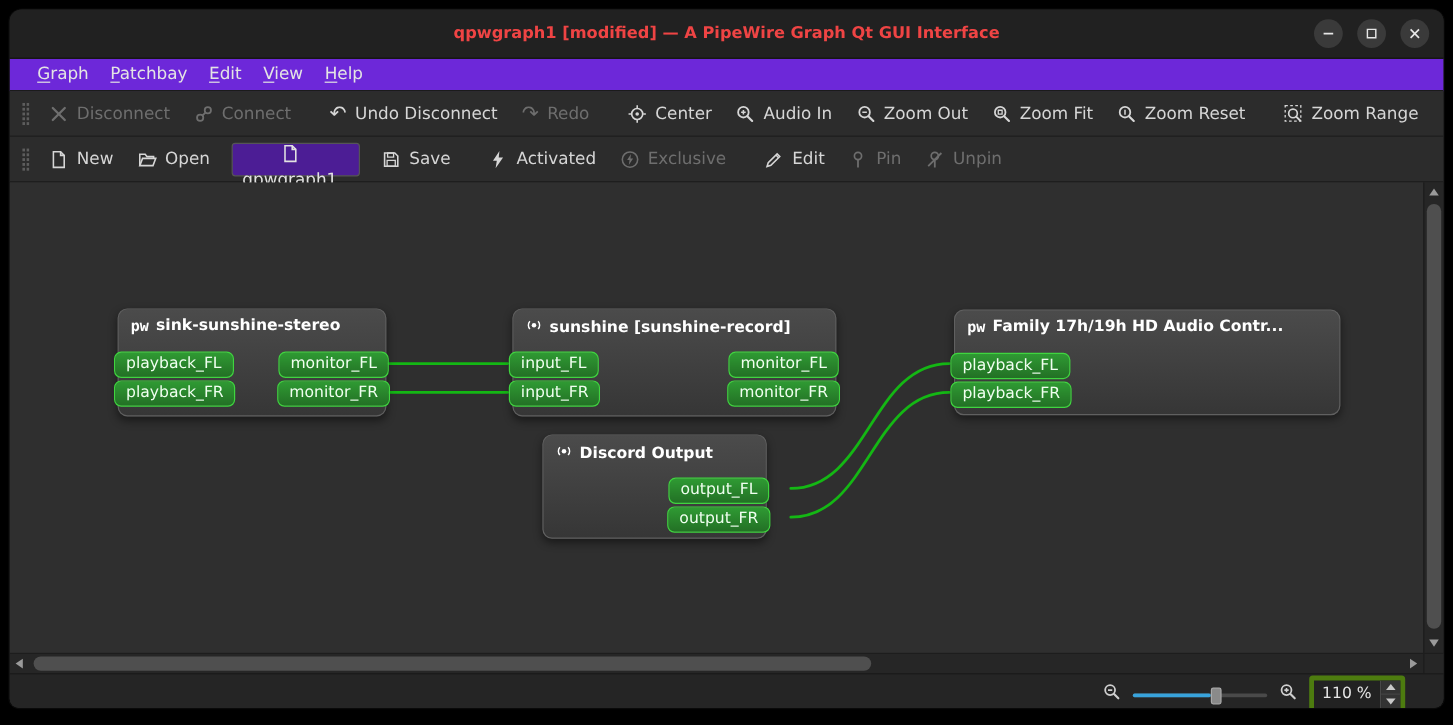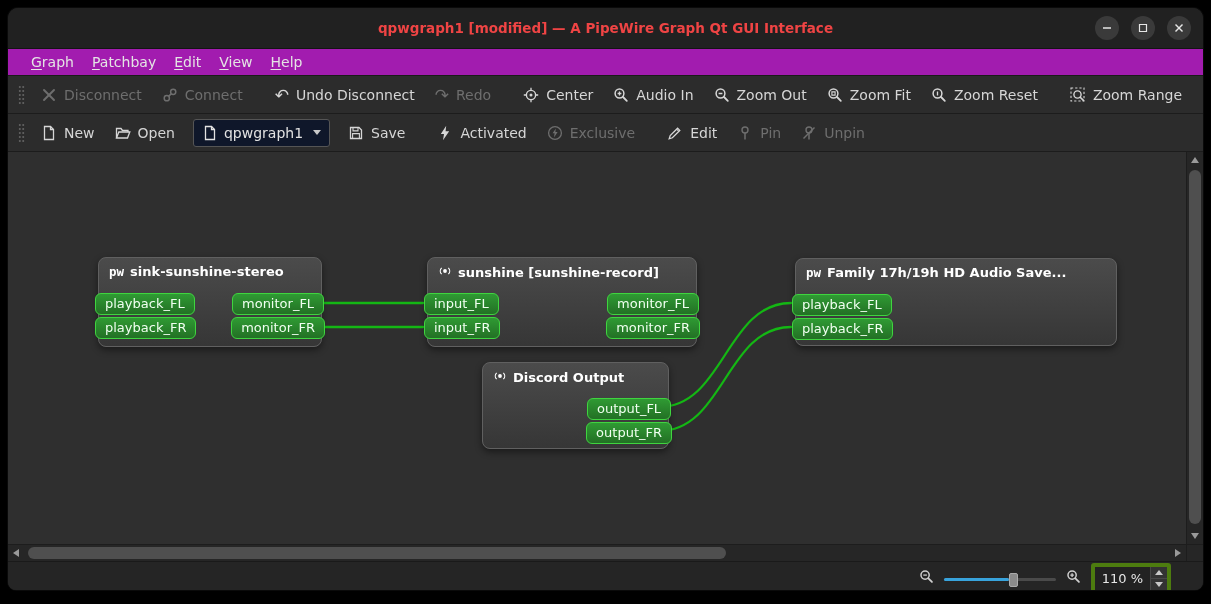--- a/index.html
+++ b/index.html
@@ -7,35 +7,35 @@
   .window{position:absolute;left:8px;top:8px;width:1195px;height:582px;background:#272727;
     border-radius:10px 10px 8px 8px;overflow:hidden;box-shadow:0 0 0 1px #0a0a0a;}
 
   
   .titlebar{height:40px;background:#212121;position:relative;display:flex;align-items:center;border-bottom:1px solid #141414;}
   .title{position:absolute;left:0;right:0;text-align:center;color:#ef4444;font-size:13.5px;font-weight:bold;pointer-events:none;}
   .win-controls{position:absolute;right:12px;top:0;height:100%;display:flex;align-items:center;gap:12px;}
   .win-btn{width:24px;height:24px;border-radius:50%;background:#3a3a3a;display:flex;align-items:center;justify-content:center;}
 
   
-  .menubar{height:26px;background:#a21caf;display:flex;align-items:stretch;padding-left:14px;border-bottom:1px solid #1b1b1b;color:#e4e4e4;font-size:14px;}
+  .menubar{height:26px;background:#6d28d9;display:flex;align-items:stretch;padding-left:14px;border-bottom:1px solid #1b1b1b;color:#e4e4e4;font-size:14px;}
   .menu-item{display:flex;align-items:center;padding:0 9px;}
   .mnemonic{text-decoration:underline;text-underline-offset:2px;}
 
   
   .toolbar{height:37px;background:#2c2c2c;display:flex;align-items:center;padding:0 6px;border-bottom:1px solid #1c1c1c;}
   .tb-handle{width:7px;height:20px;margin:0 6px 0 4px;
     background-image:radial-gradient(#5d5d5d 1px,transparent 1.3px);background-size:3.5px 4px;}
   .tb-btn{display:flex;align-items:center;gap:7px;padding:0 10px;height:29px;border-radius:4px;color:#d6d6d6;font-size:14px;white-space:nowrap;}
   .tb-btn.disabled{color:#6e6e6e;}
   .tb-btn .glyph{font-size:17px;line-height:16px;}
   .icon16{width:16px;height:16px;display:block;flex:none;}
   .gap{margin-left:12px;}
-  .combo{display:flex;align-items:center;gap:6px;height:26px;padding:0 8px 0 8px;margin:0 8px;
-    background:#0f172a;border:1px solid #555;border-radius:3px;color:#e2e2e2;font-size:14px;}
+  .combo{display:flex;align-items:center;gap:6px;height:26px;padding:0 18px 0 8px;margin:0 8px;
+    background:#4c1d95;border:1px solid #555;border-radius:3px;color:#e2e2e2;font-size:14px;flex-direction:column;}
   .combo-arrow{width:0;height:0;border-left:4px solid transparent;border-right:4px solid transparent;border-top:5px solid #c9c9c9;margin-left:4px;}
 
   
   .canvas-row{display:flex;height:392px;}
   .canvas{position:relative;width:1179px;height:392px;background:#2f2f2f;overflow:hidden;}
   .links{position:absolute;left:0;top:0;}
   .links path{fill:none;stroke:#14b714;stroke-width:2.3;stroke-linecap:round;}
 
   .node{position:absolute;background:linear-gradient(#4b4b4b,#363636);border:1px solid #606060;border-radius:8px;
     box-shadow:0 3px 7px rgba(0,0,0,.45);}
@@ -349,29 +349,29 @@
         </div>
         <div class="ports right">
           <div class="port">monitor_FL</div>
           <div class="port">monitor_FR</div>
         </div>
       </div>
 
       <div class="node" style="left:787px;top:106px;width:320px;height:86px;">
         <div class="node-header">
           <span class="pw-glyph">pw</span>
-          <span>Family 17h/19h HD Audio Save...</span>
+          <span>Family 17h/19h HD Audio Contr...</span>
         </div>
         <div class="ports left">
           <div class="port">playback_FL</div>
           <div class="port">playback_FR</div>
         </div>
       </div>
 
-      <div class="node" style="left:474px;top:210px;width:185px;height:85px;">
+      <div class="node" style="left:444px;top:210px;width:185px;height:85px;">
         <div class="node-header">
           <span><svg class="ic" width="14" height="14" viewBox="0 0 14 14">
                 <circle cx="7" cy="7" r="1.9" fill="#fff"></circle>
                 <path d="M3.6 3.8 a4.6 4.6 0 0 0 0 6.4 M10.4 3.8 a4.6 4.6 0 0 1 0 6.4" fill="none" stroke="#fff" stroke-width="1.2"></path>
               </svg></span>
           <span>Discord Output</span>
         </div>
         <div class="ports right">
           <div class="port">output_FL</div>
           <div class="port">output_FR</div>

